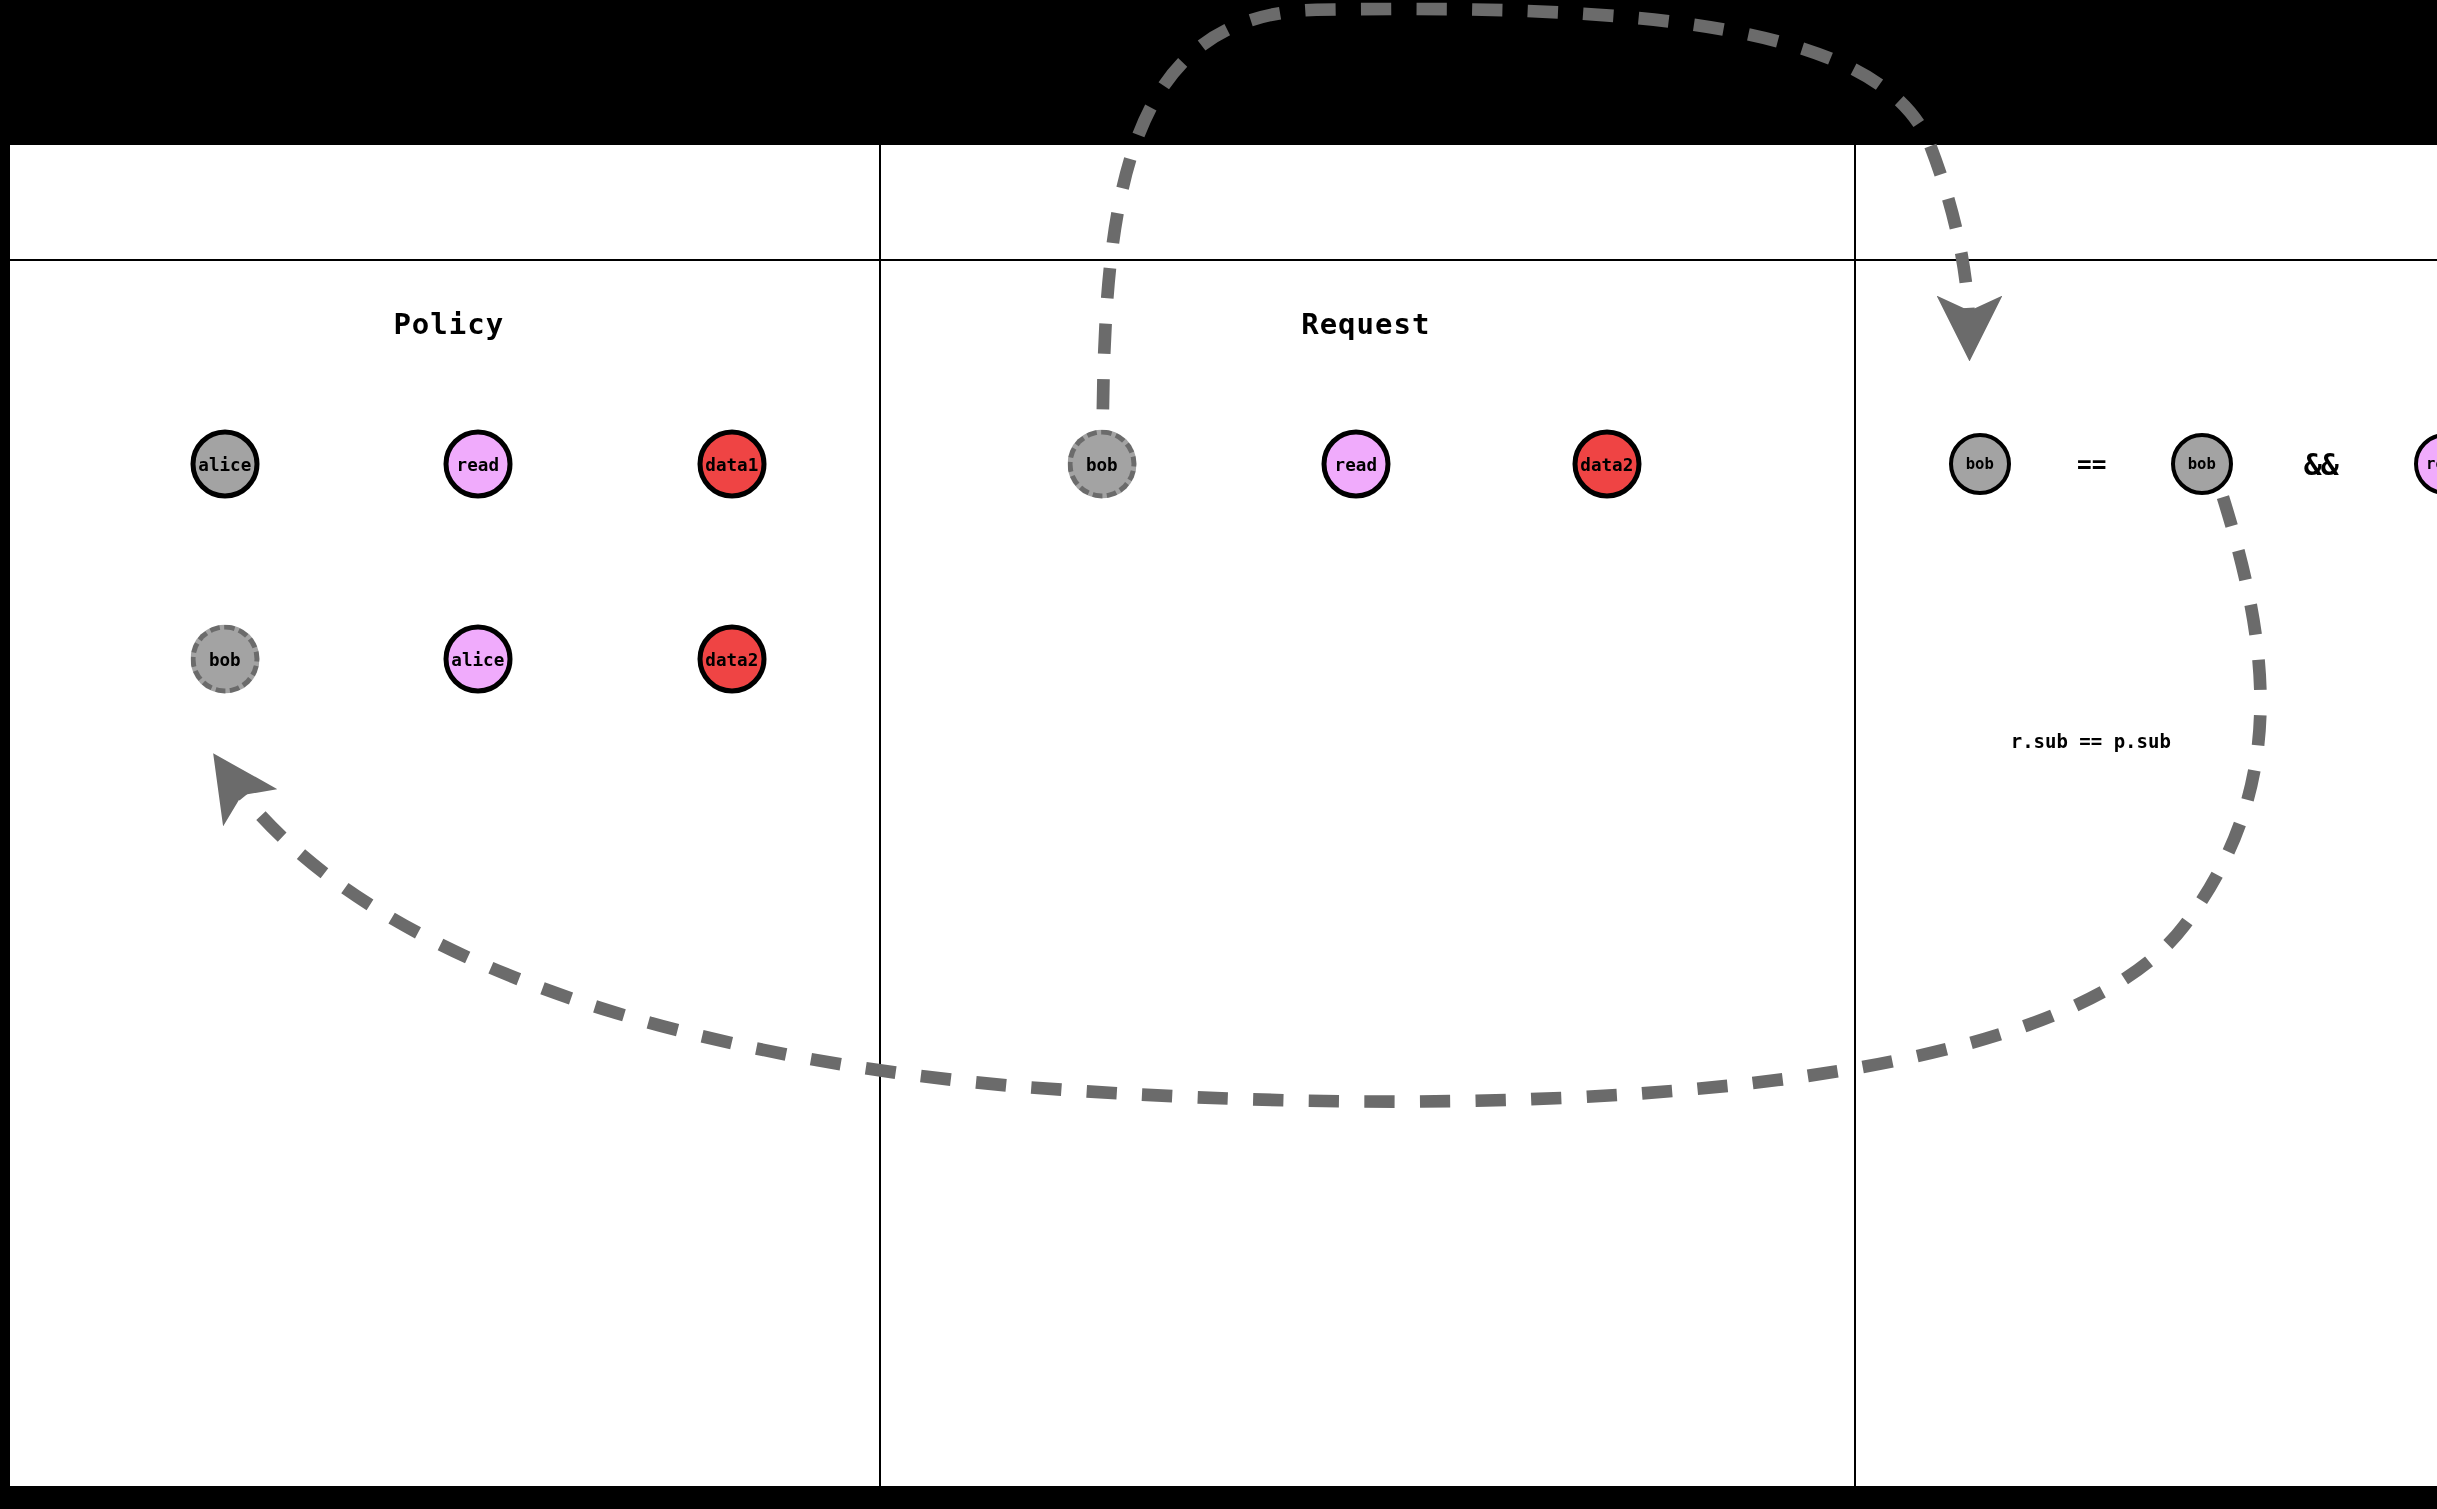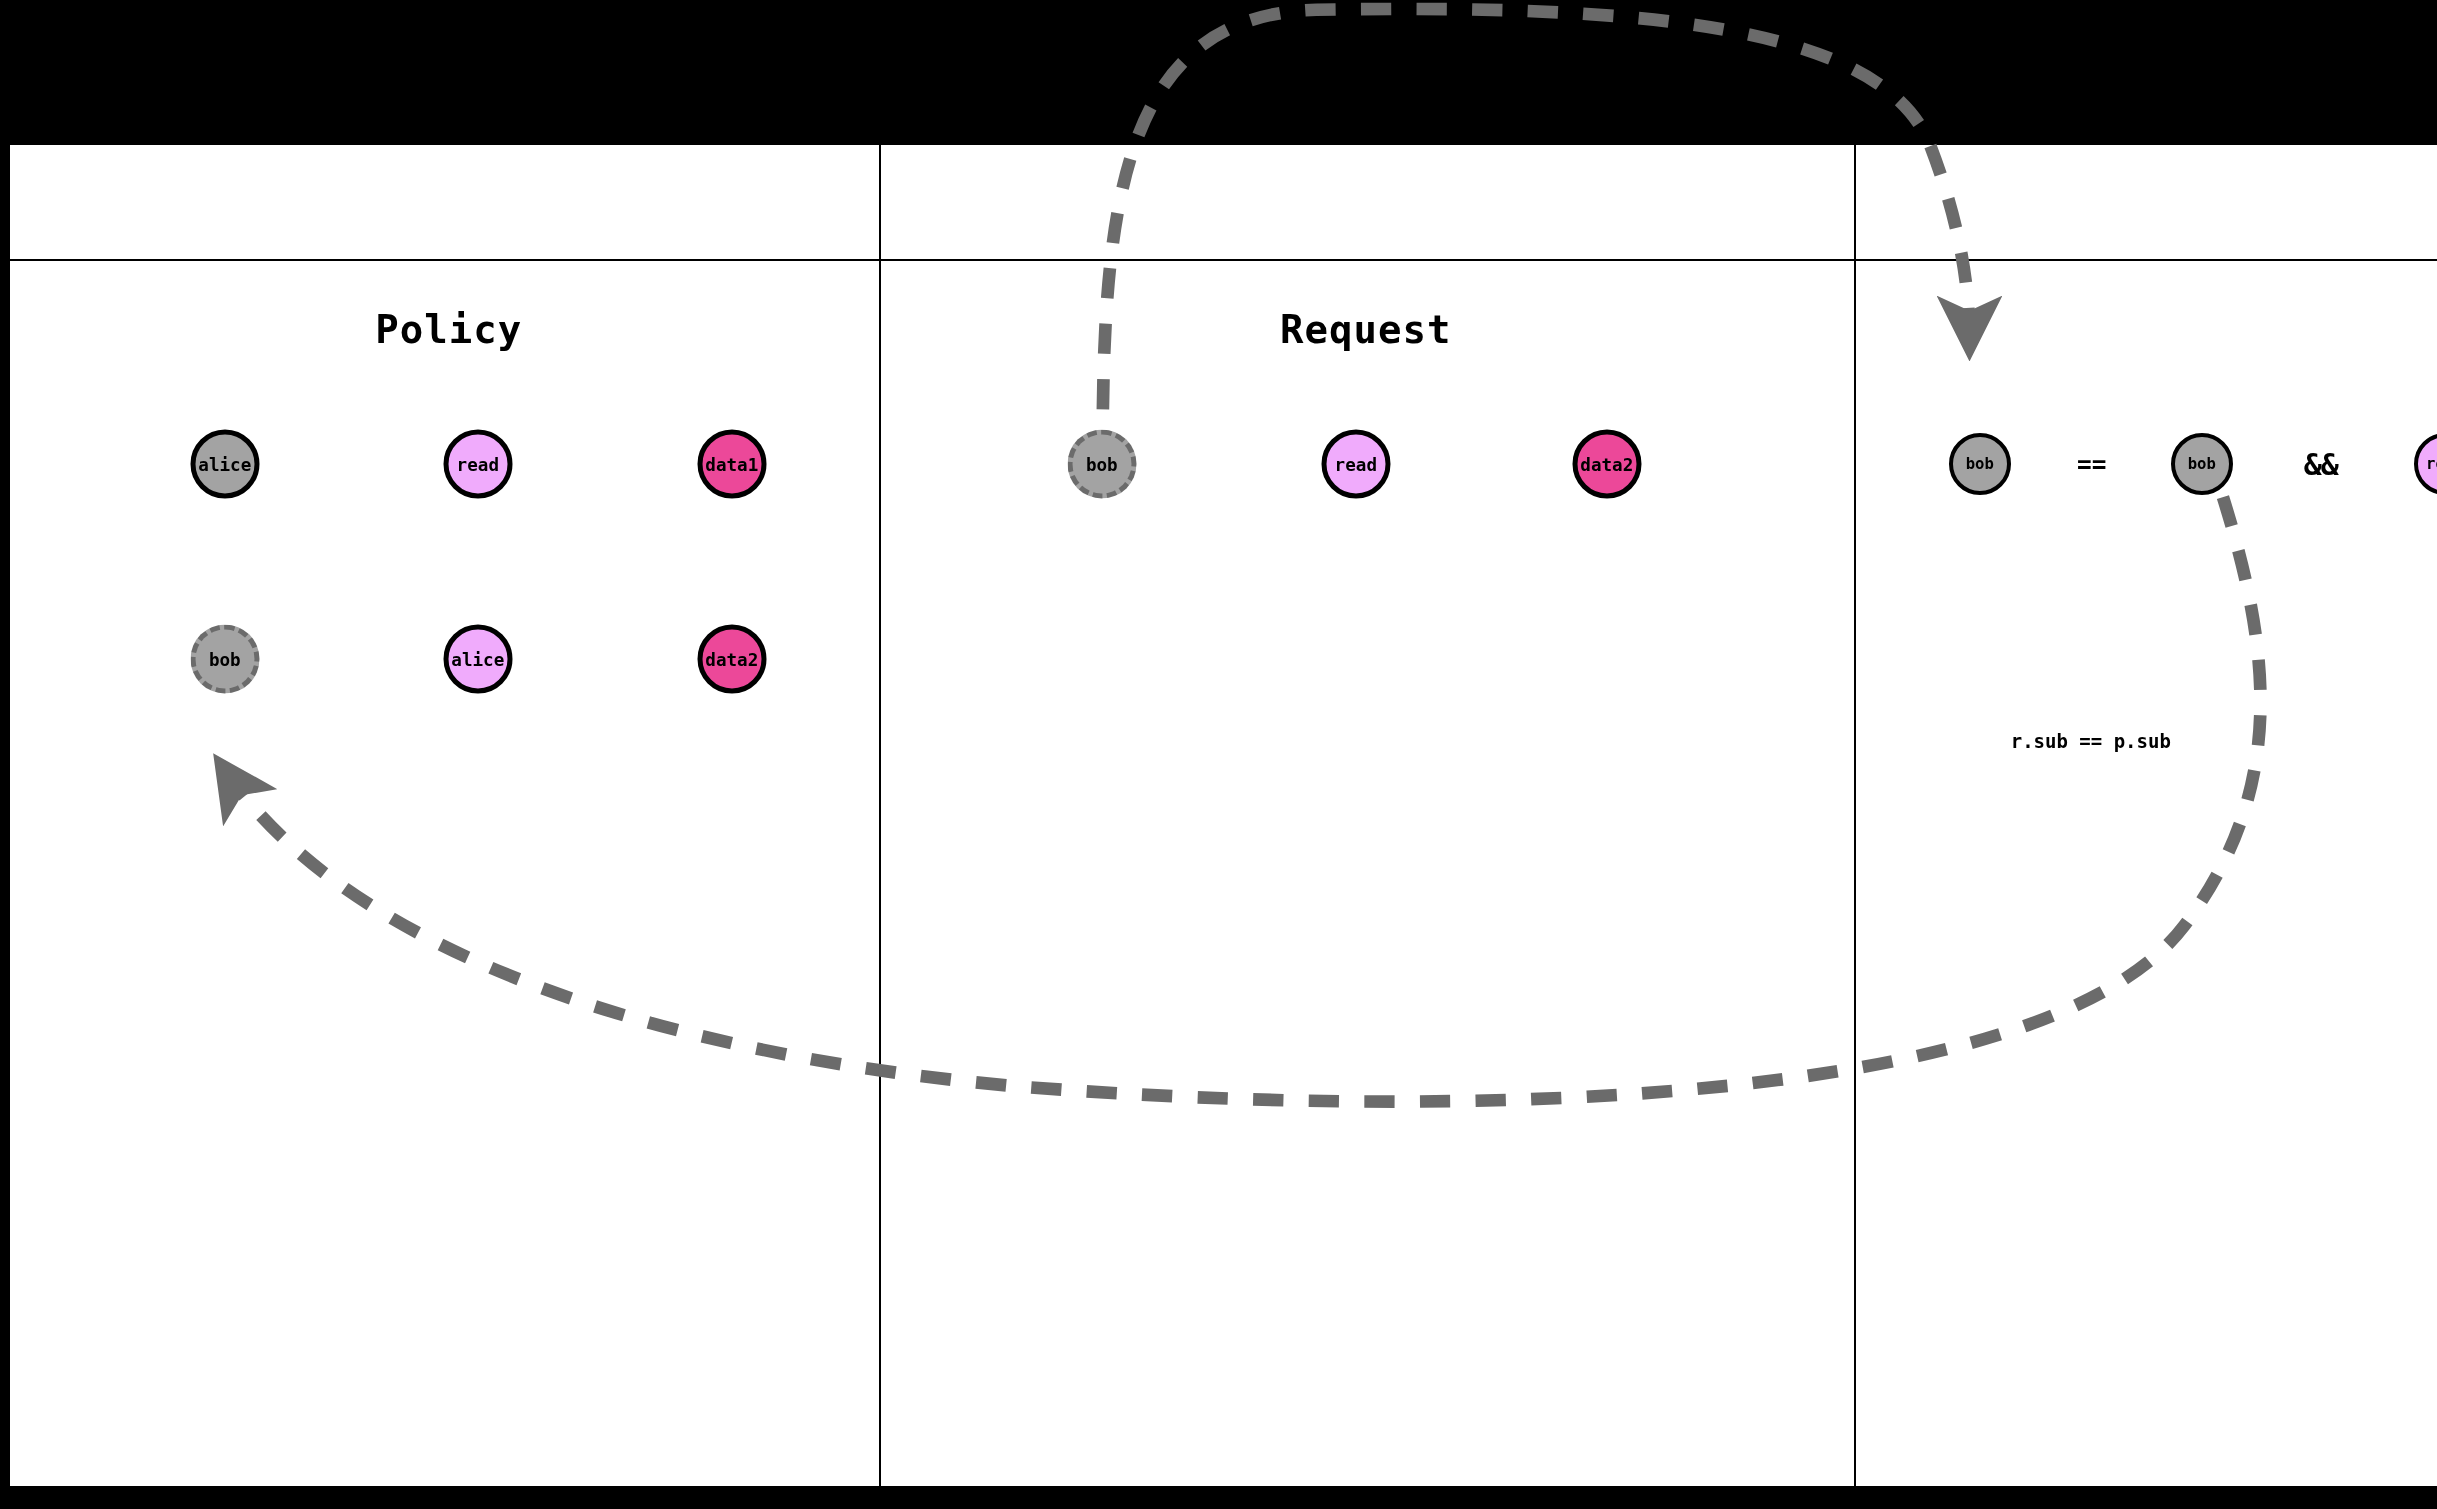--- a/index.html
+++ b/index.html
@@ -9,32 +9,32 @@
   
   #panel{position:absolute;left:8.8px;top:144px;width:3365px;height:1343px;
          background:#ffffff;border:1.5px solid #000;box-sizing:border-box;}
 
   
   .hrule{position:absolute;left:0;width:100%;height:2px;background:#000;}
   .vrule{position:absolute;top:0;width:2px;height:100%;background:#000;}
 
   
   .col-title{position:absolute;top:162px;transform:translateX(-50%);
-             font-size:39px;font-weight:700;color:#000;letter-spacing:1px;
+             font-size:29px;font-weight:700;color:#000;letter-spacing:1px;
              white-space:nowrap;}
 
   
   .node{position:absolute;transform:translate(-50%,-50%);
         width:69px;height:69px;border-radius:50%;
         display:flex;align-items:center;justify-content:center;
         box-sizing:border-box;border:5.4px solid #000;
         font-size:17.6px;font-weight:700;color:#000;white-space:nowrap;}
   .node.sub{background:#a3a3a3;}
   .node.act{background:#f0abfc;}
-  .node.obj{background:#ec4899;}
+  .node.obj{background:#ef4444;}
   .node.dashed{border:5.4px dashed #6b6b6b;}
   .node.small{width:62px;height:62px;border-width:4.9px;font-size:15.6px;}
 
   
   .op{position:absolute;transform:translate(-50%,-50%);
       font-size:24.4px;font-weight:900;color:#000;white-space:nowrap;}
   .op.amp{font-size:30px;letter-spacing:-1px;}
 
   
   .caption{position:absolute;transform:translateX(-50%);

